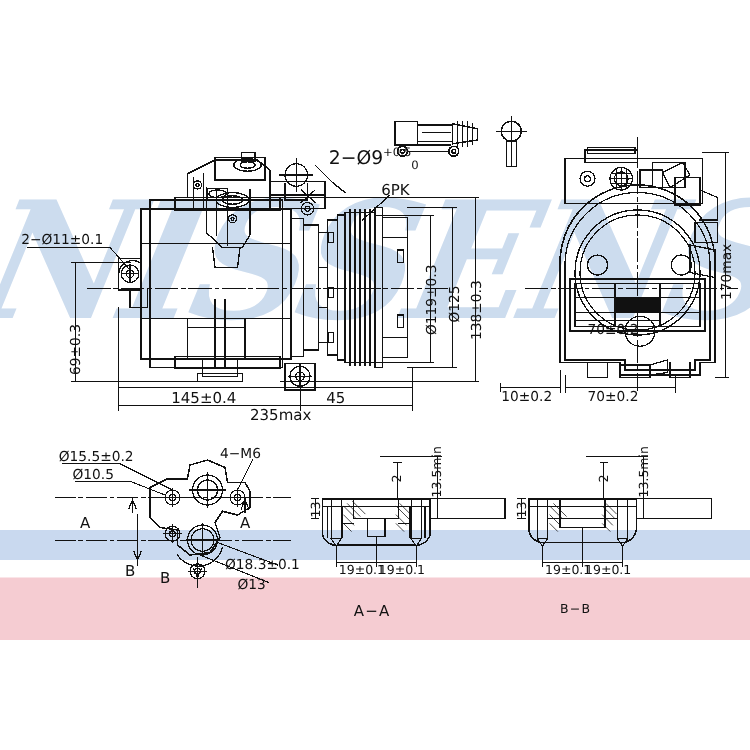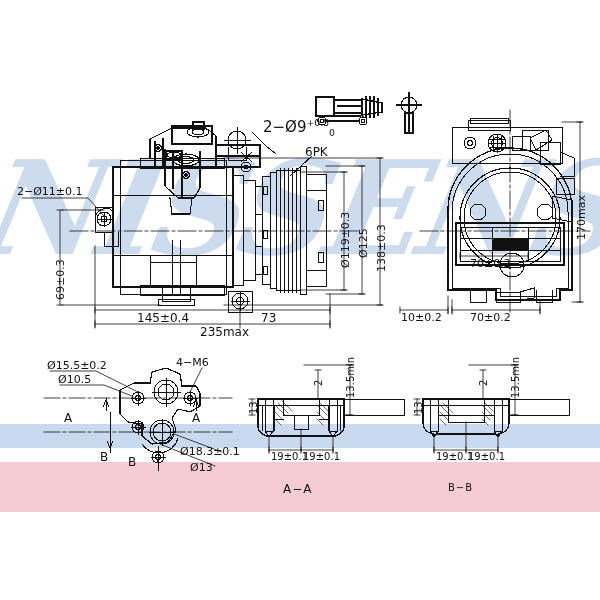--- a/index.html
+++ b/index.html
@@ -362,21 +362,21 @@
   <div class="lbl vert" style="left:55px;top:300px;font-size:11px;">69±0.3</div>
 
   <div class="lbl vert" style="left:340px;top:268px;font-size:11px;">Ø119±0.3</div>
 
   <div class="lbl vert" style="left:358px;top:258px;font-size:11px;">Ø125</div>
 
   <div class="lbl vert" style="left:376px;top:272px;font-size:11px;">138±0.3</div>
 
   <div class="lbl" style="left:137px;top:312px;font-size:12px;">145±0.4</div>
 
-  <div class="lbl" style="left:261px;top:312px;font-size:12px;">73</div>
+  <div class="lbl" style="left:261px;top:312px;font-size:12px;">45</div>
 
   <div class="lbl" style="left:200px;top:326px;font-size:12px;">235max</div>
 
   <div class="lbl vert" style="left:576px;top:240px;font-size:11px;">170max</div>
 
   <div class="lbl" style="left:470px;top:258px;font-size:11px;">70±0.2</div>
 
   <div class="lbl" style="left:470px;top:312px;font-size:11px;">70±0.2</div>
 
   <div class="lbl" style="left:401px;top:312px;font-size:11px;">10±0.2</div>

